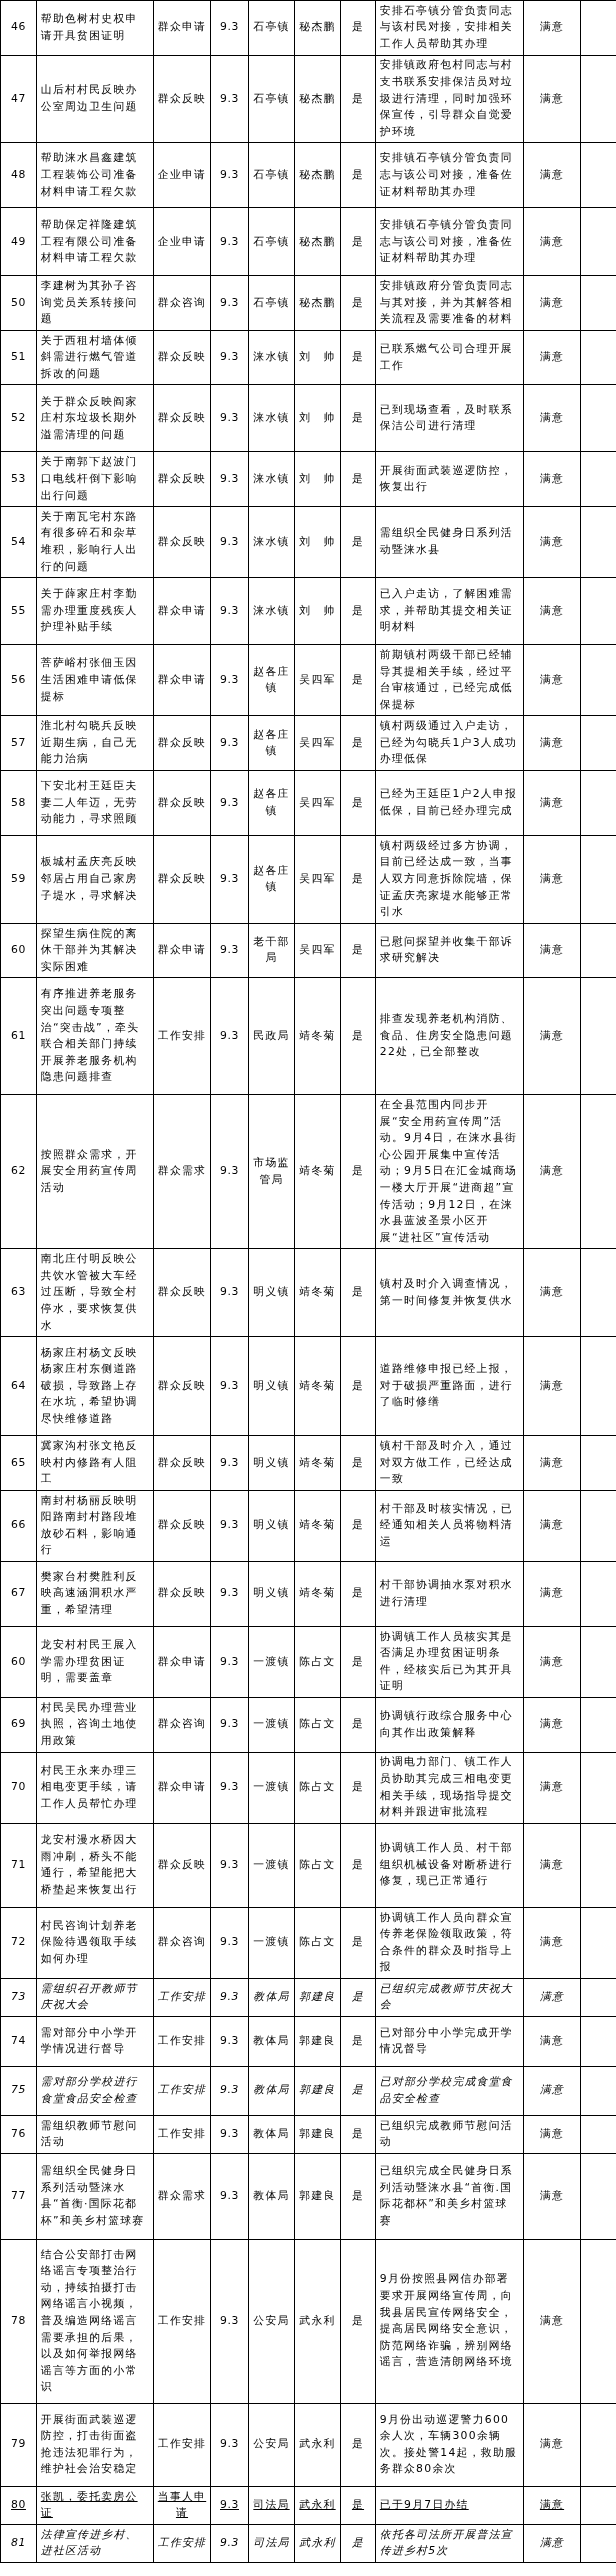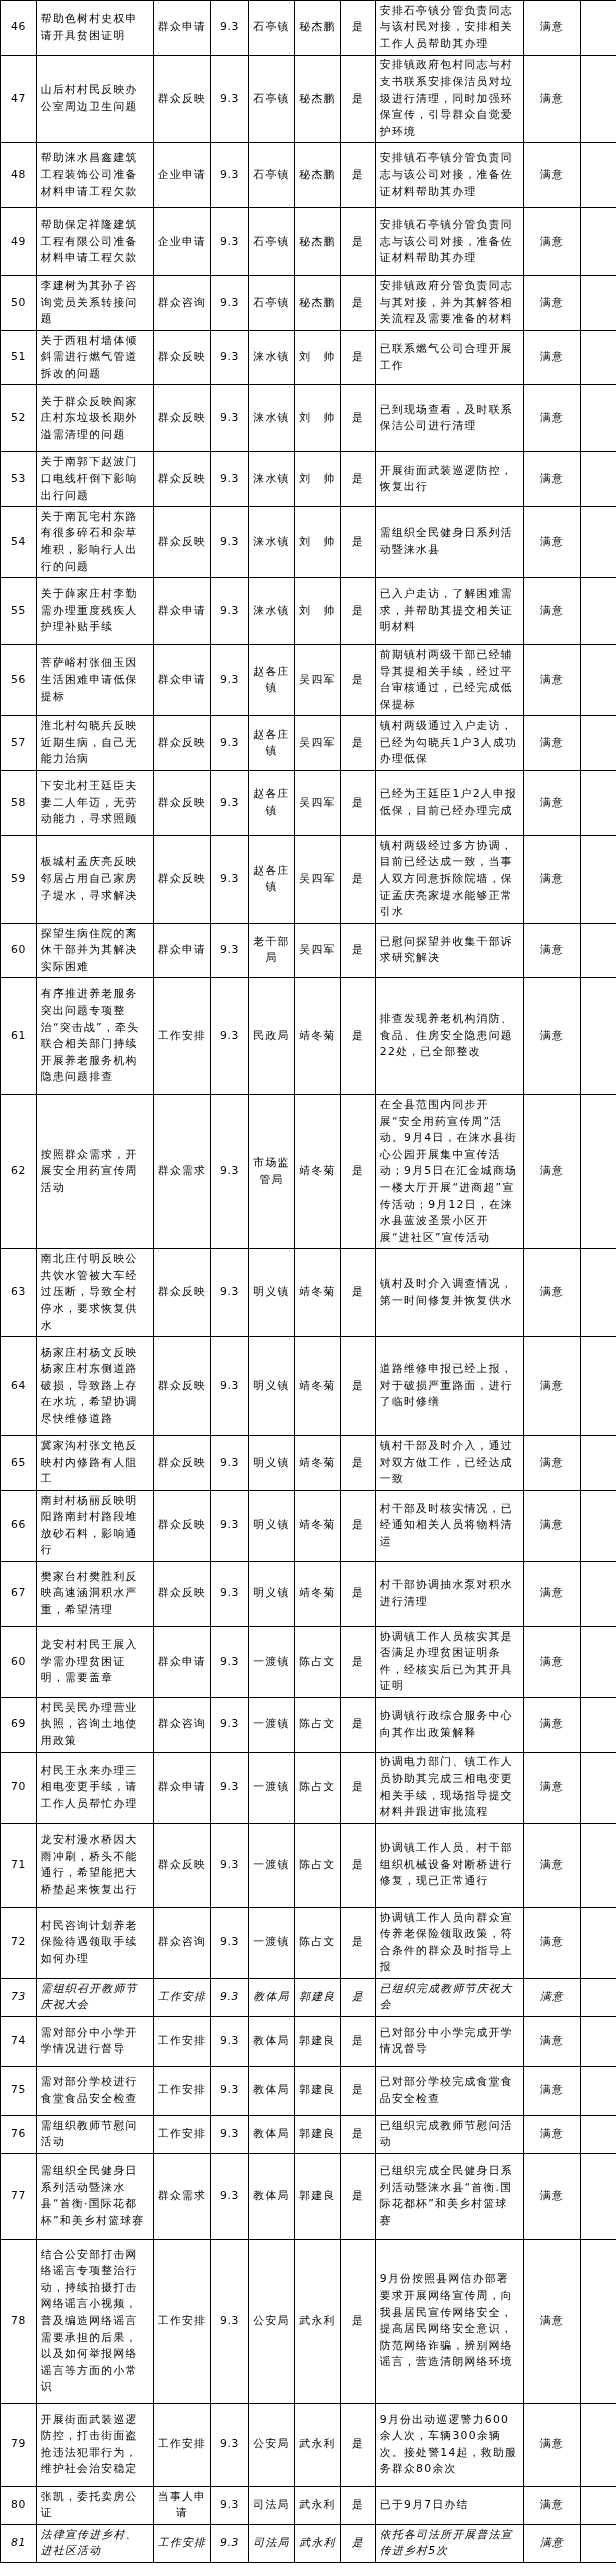--- a/index.html
+++ b/index.html
@@ -392,21 +392,21 @@
           <td class="col-desc">需对部分中小学开学情况进行督导</td>
           <td class="col-category">工作安排</td>
           <td class="col-date">9.3</td>
           <td class="col-town">教体局</td>
           <td class="col-name">郭建良</td>
           <td class="col-confirm">是</td>
           <td class="col-resolution">已对部分中小学完成开学情况督导</td>
           <td class="col-satisfaction">满意</td>
           <td class="col-extra"></td>
         </tr>
-        <tr style="height: 49px;">
+        <tr style="height: 49px; font-style: italic;">
           <td class="col-no">75</td>
           <td class="col-desc">需对部分学校进行食堂食品安全检查</td>
           <td class="col-category">工作安排</td>
           <td class="col-date">9.3</td>
           <td class="col-town">教体局</td>
           <td class="col-name">郭建良</td>
           <td class="col-confirm">是</td>
           <td class="col-resolution">已对部分学校完成食堂食品安全检查</td>
           <td class="col-satisfaction">满意</td>
           <td class="col-extra"></td>
@@ -452,21 +452,21 @@
           <td class="col-desc">开展街面武装巡逻防控，打击街面盗抢违法犯罪行为，维护社会治安稳定</td>
           <td class="col-category">工作安排</td>
           <td class="col-date">9.3</td>
           <td class="col-town">公安局</td>
           <td class="col-name">武永利</td>
           <td class="col-confirm">是</td>
           <td class="col-resolution">9月份出动巡逻警力600余人次，车辆300余辆次。接处警14起，救助服务群众80余次</td>
           <td class="col-satisfaction">满意</td>
           <td class="col-extra"></td>
         </tr>
-        <tr style="height: 32px;">
+        <tr style="height: 32px; text-decoration: underline;">
           <td class="col-no">80</td>
           <td class="col-desc">张凯，委托卖房公证</td>
           <td class="col-category">当事人申请</td>
           <td class="col-date">9.3</td>
           <td class="col-town">司法局</td>
           <td class="col-name">武永利</td>
           <td class="col-confirm">是</td>
           <td class="col-resolution">已于9月7日办结</td>
           <td class="col-satisfaction">满意</td>
           <td class="col-extra"></td>

